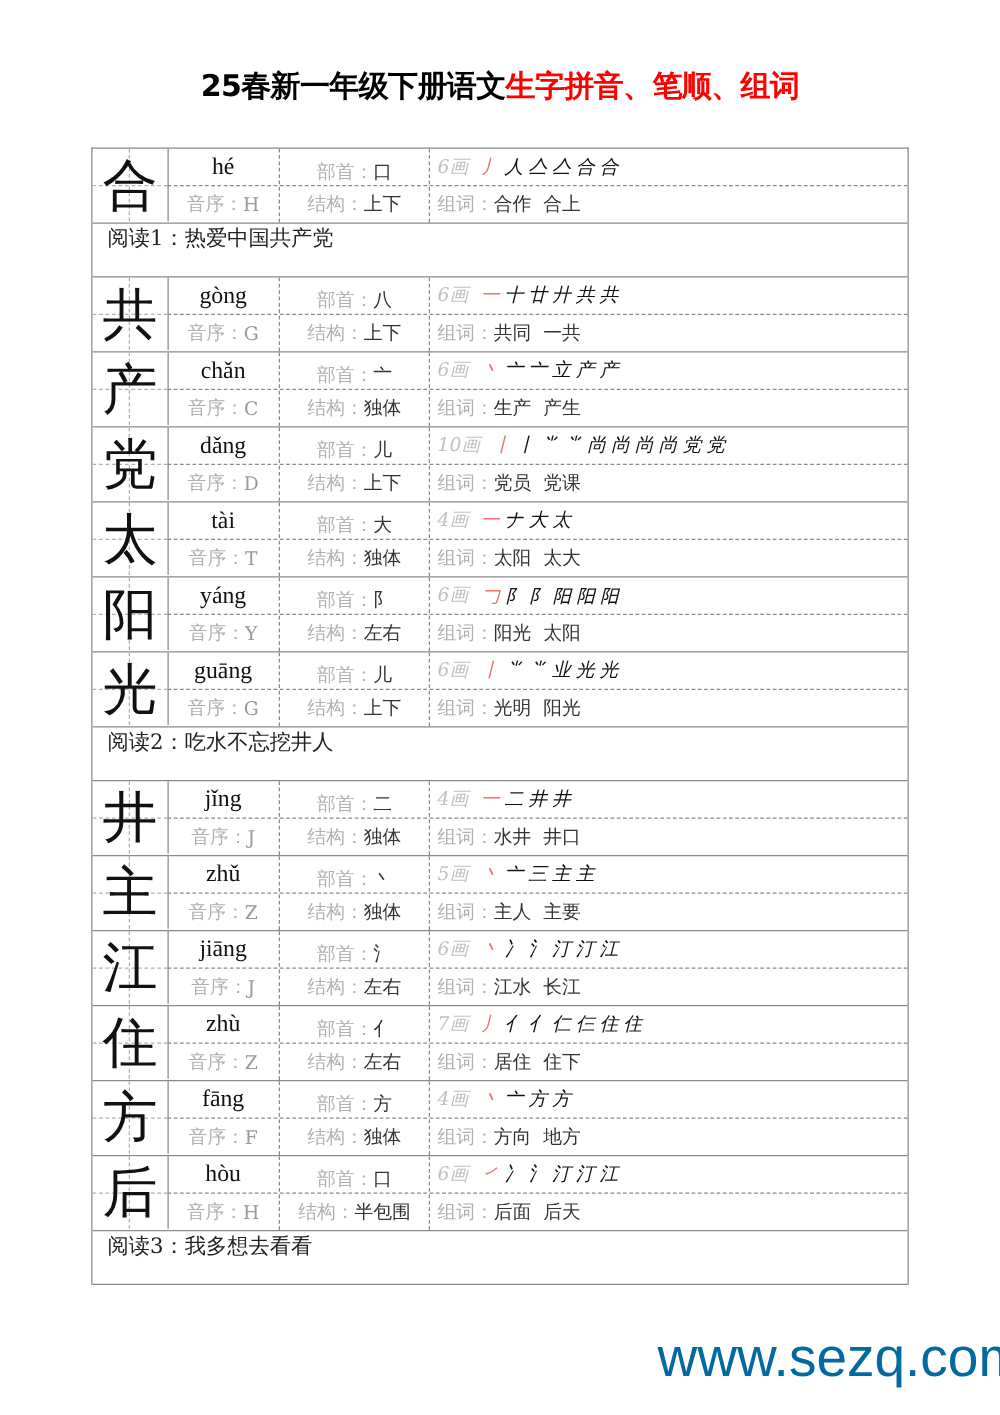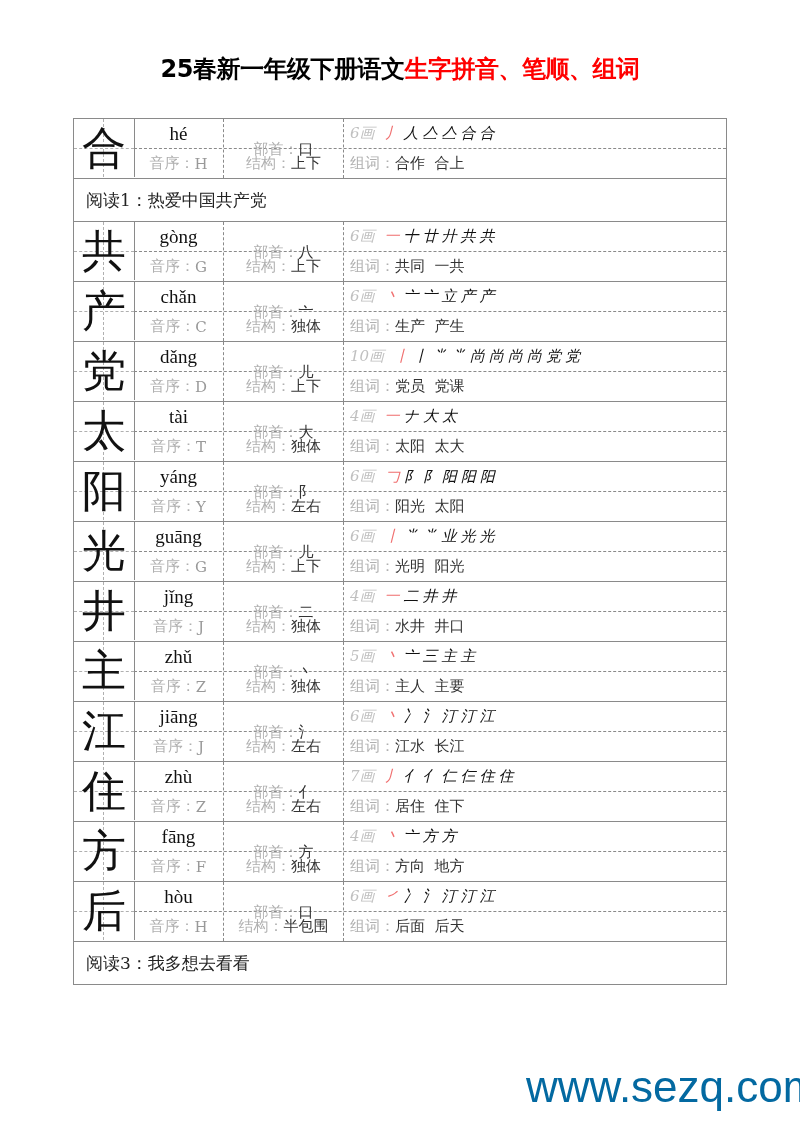--- a/index.html
+++ b/index.html
@@ -7,35 +7,35 @@
          font-family: "DejaVu Serif", "Liberation Serif", serif; }
   .title { position: absolute; top: 44px; left: 0; width: 800px; text-align: center;
            font-family: "DejaVu Sans", "Liberation Sans", sans-serif; font-weight: bold;
            font-size: 24px; line-height: 50px; letter-spacing: -0.5px; white-space: nowrap; }
   .title .black { color: #000000; }
   .title .red { color: #ff0000; }
   .sheet { position: absolute; top: 118px; left: 73px; width: 654px;
            border: 1.5px solid #8a8a8a; border-bottom: none; box-sizing: border-box; }
   .char-row { position: relative; height: 60px; border-bottom: 1.5px solid #8a8a8a; box-sizing: border-box; }
   .reading-row { height: 43px; border-bottom: 1.5px solid #8a8a8a; box-sizing: border-box;
-                 display: flex; align-items: center; padding-left: 12px; font-size: 17px; color: #222; }
+                 display: flex; padding-left: 12px; font-size: 17px; color: #222; }
   .big { position: absolute; left: 0; top: 0; width: 60px; height: 58px; border-right: 1.5px solid #8a8a8a;
          display: flex; align-items: center; justify-content: center; font-size: 44px; color: #111;
          font-family: "DejaVu Serif", serif; }
   .big::before { content: ""; position: absolute; left: 29px; top: 0; bottom: 0; border-left: 1px dashed #b0b0b0; }
   .big::after { content: ""; position: absolute; top: 29px; left: 0; right: 0; border-top: 1px dashed #b0b0b0; }
   .big span { position: relative; z-index: 1; }
   .midline { position: absolute; left: 60px; right: 0; top: 29px; border-top: 1.5px dashed #8a8a8a; }
   .vline1 { position: absolute; left: 149px; top: 0; bottom: 0; border-left: 1.5px dashed #8a8a8a; }
   .vline2 { position: absolute; left: 269px; top: 0; bottom: 0; border-left: 1.5px dashed #8a8a8a; }
   .cell { position: absolute; height: 29px; display: flex; align-items: center; font-size: 15px; white-space: nowrap; }
   .pinyin { left: 60px; width: 89px; top: 0; justify-content: center; font-family: Liberation Serif, serif;
             font-size: 19px; color: #111; }
   .order { left: 60px; width: 89px; top: 30px; justify-content: center; color: #aaaaaa; }
-  .radical { left: 150px; width: 119px; top: 16px; justify-content: center; text-align: center; }
+  .radical { left: 150px; width: 119px; top: 4px; justify-content: center; text-align: center; }
   .struct { left: 150px; width: 119px; top: 30px; justify-content: center; }
   .strokes { left: 276px; top: 0; font-style: italic; }
   .words { left: 276px; top: 30px; }
   .lbl { color: #b0b0b0; }
   .val-dark { color: #333333; }
   .count { color: #c0c0c0; margin-right: 10px; }
   .seq { color: #111; letter-spacing: 4px; }
   .seq .first { color: #f07070; }
   .watermark { position: absolute; top: 1062px; left: 526px; font-family: "Liberation Sans", sans-serif;
                font-size: 44px; color: #0369a1; }
@@ -247,20 +247,23 @@
       </div>
       <div class="cell strokes">
         <span class="count">6画</span>
         <span class="seq"><span class="first">丨</span><span>⺌⺌业光光</span></span>
       </div>
       <div class="cell words">
         <span class="lbl">组词：</span>
         <span class="val-dark" style="white-space:pre">光明  阳光</span>
       </div>
     </div>
+    <div class="reading-row">
+      <span>阅读2：吃水不忘挖井人</span>
+    </div>
     <div class="char-row">
       <div class="big">
         <span>井</span>
       </div>
       <div class="midline"></div>
       <div class="vline1"></div>
       <div class="vline2"></div>
       <div class="cell pinyin">jǐng</div>
       <div class="cell order">
         <span class="lbl">音序：</span>

